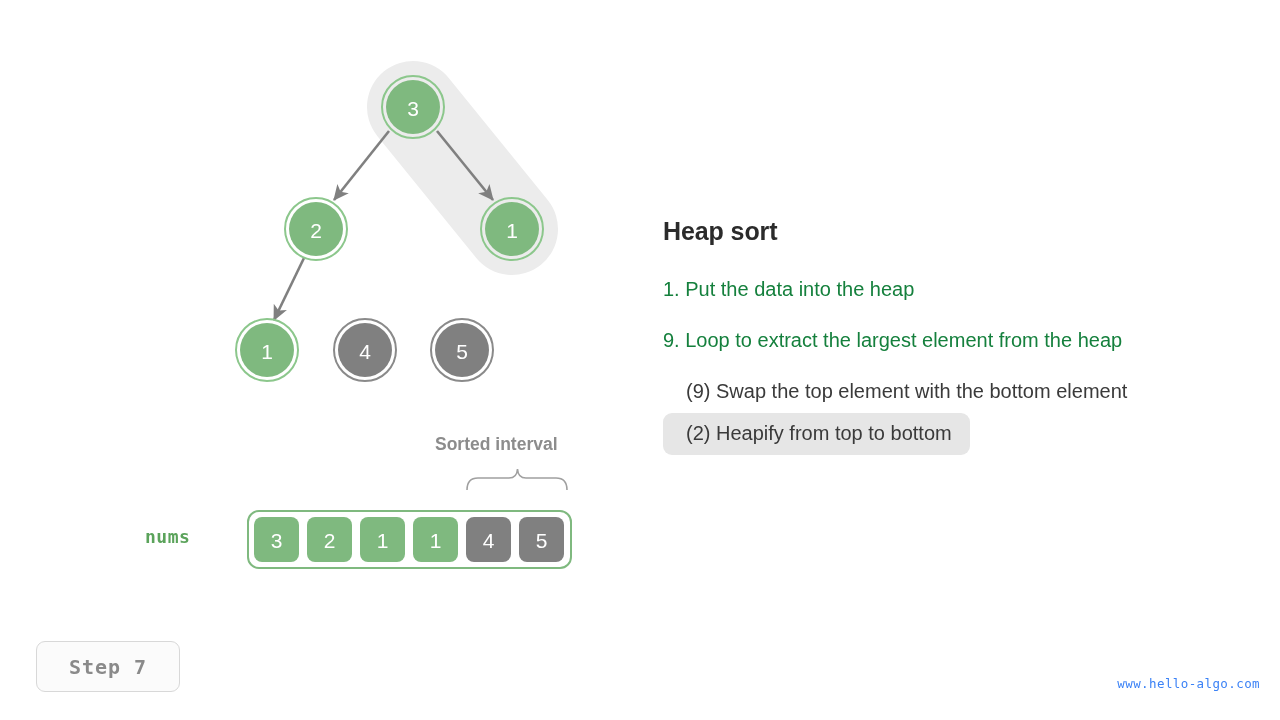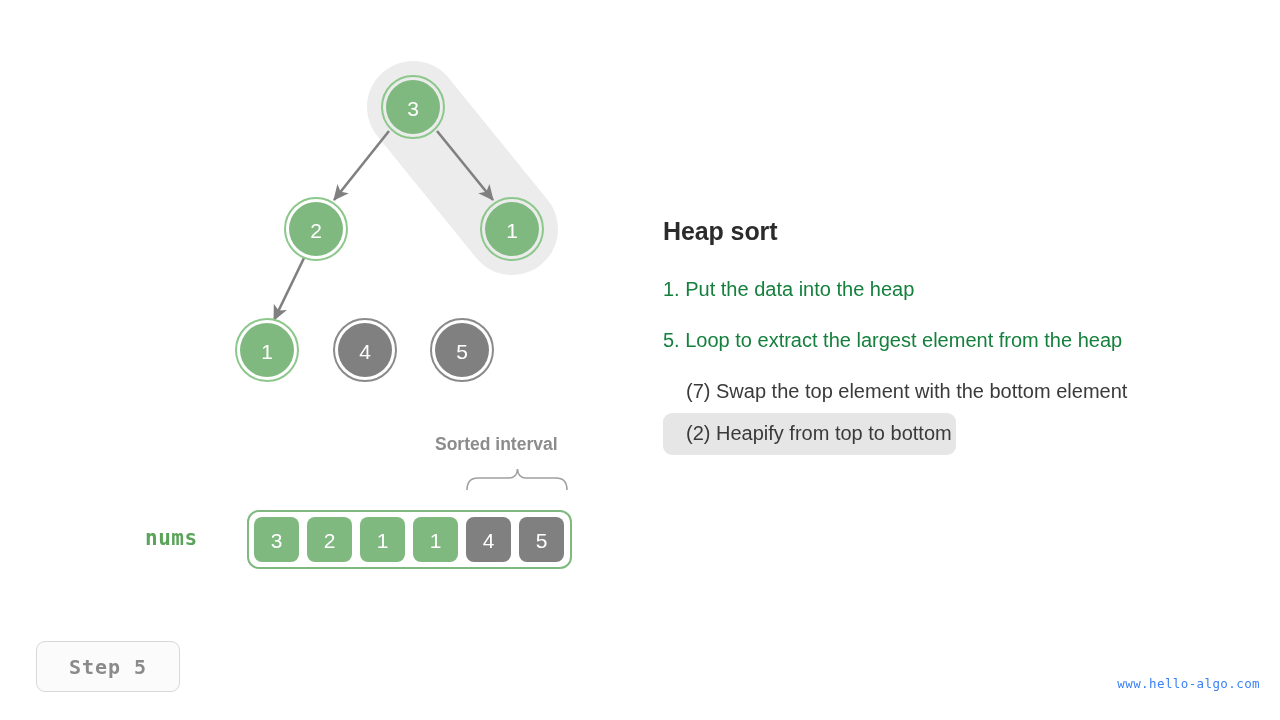--- a/index.html
+++ b/index.html
@@ -69,21 +69,21 @@
     font-size: 20px;
     color: #3a3a3a;
     margin: 0 0 10px 0;
     padding: 0 0 0 23px;
     white-space: nowrap;
   }
   .sub-line.highlight {
     background: #e6e6e6;
     border-radius: 9px;
     display: inline-block;
-    padding: 9px 4px 10px 23px;
+    padding: 9px 18px 10px 23px;
     margin-left: 0px;
     margin-bottom: 0;
   }
 
   
   #step-badge {
     position: absolute;
     left: 36px;
     top: 641px;
     width: 144px;
@@ -117,21 +117,21 @@
   .svg-label {
     position: absolute;
     font-family: "Liberation Sans", sans-serif;
     font-weight: bold;
     text-align: center;
   }
   #nums-label {
     left: 145px;
     top: 526px;
     font-family: "DejaVu Sans Mono", monospace;
-    font-size: 21px;
+    font-size: 18px;
     font-weight: bold;
     color: #5ba35b;
     letter-spacing: 0.5px;
   }
   #sorted-label {
     left: 435px;
     top: 434px;
     font-size: 17.5px;
     color: #8c8c8c;
   }
@@ -228,22 +228,22 @@
     </g>
   </svg>
 
   <div class="svg-label" id="nums-label">nums</div>
 
   <div class="svg-label" id="sorted-label">Sorted interval</div>
 
   <div id="panel">
     <h1>Heap sort</h1>
     <p class="step-line">1. Put the data into the heap</p>
-    <p class="step-line">5. Loop to extract the largest element from the heap</p>
-    <p class="sub-line">(7) Swap the top element with the bottom element</p>
+    <p class="step-line">9. Loop to extract the largest element from the heap</p>
+    <p class="sub-line">(9) Swap the top element with the bottom element</p>
     <p class="sub-line highlight">(2) Heapify from top to bottom</p>
   </div>
 
-  <div id="step-badge">Step 5</div>
+  <div id="step-badge">Step 7</div>
 
   <div id="watermark">www.hello-algo.com</div>
 
 </div>
 
 </body></html>

